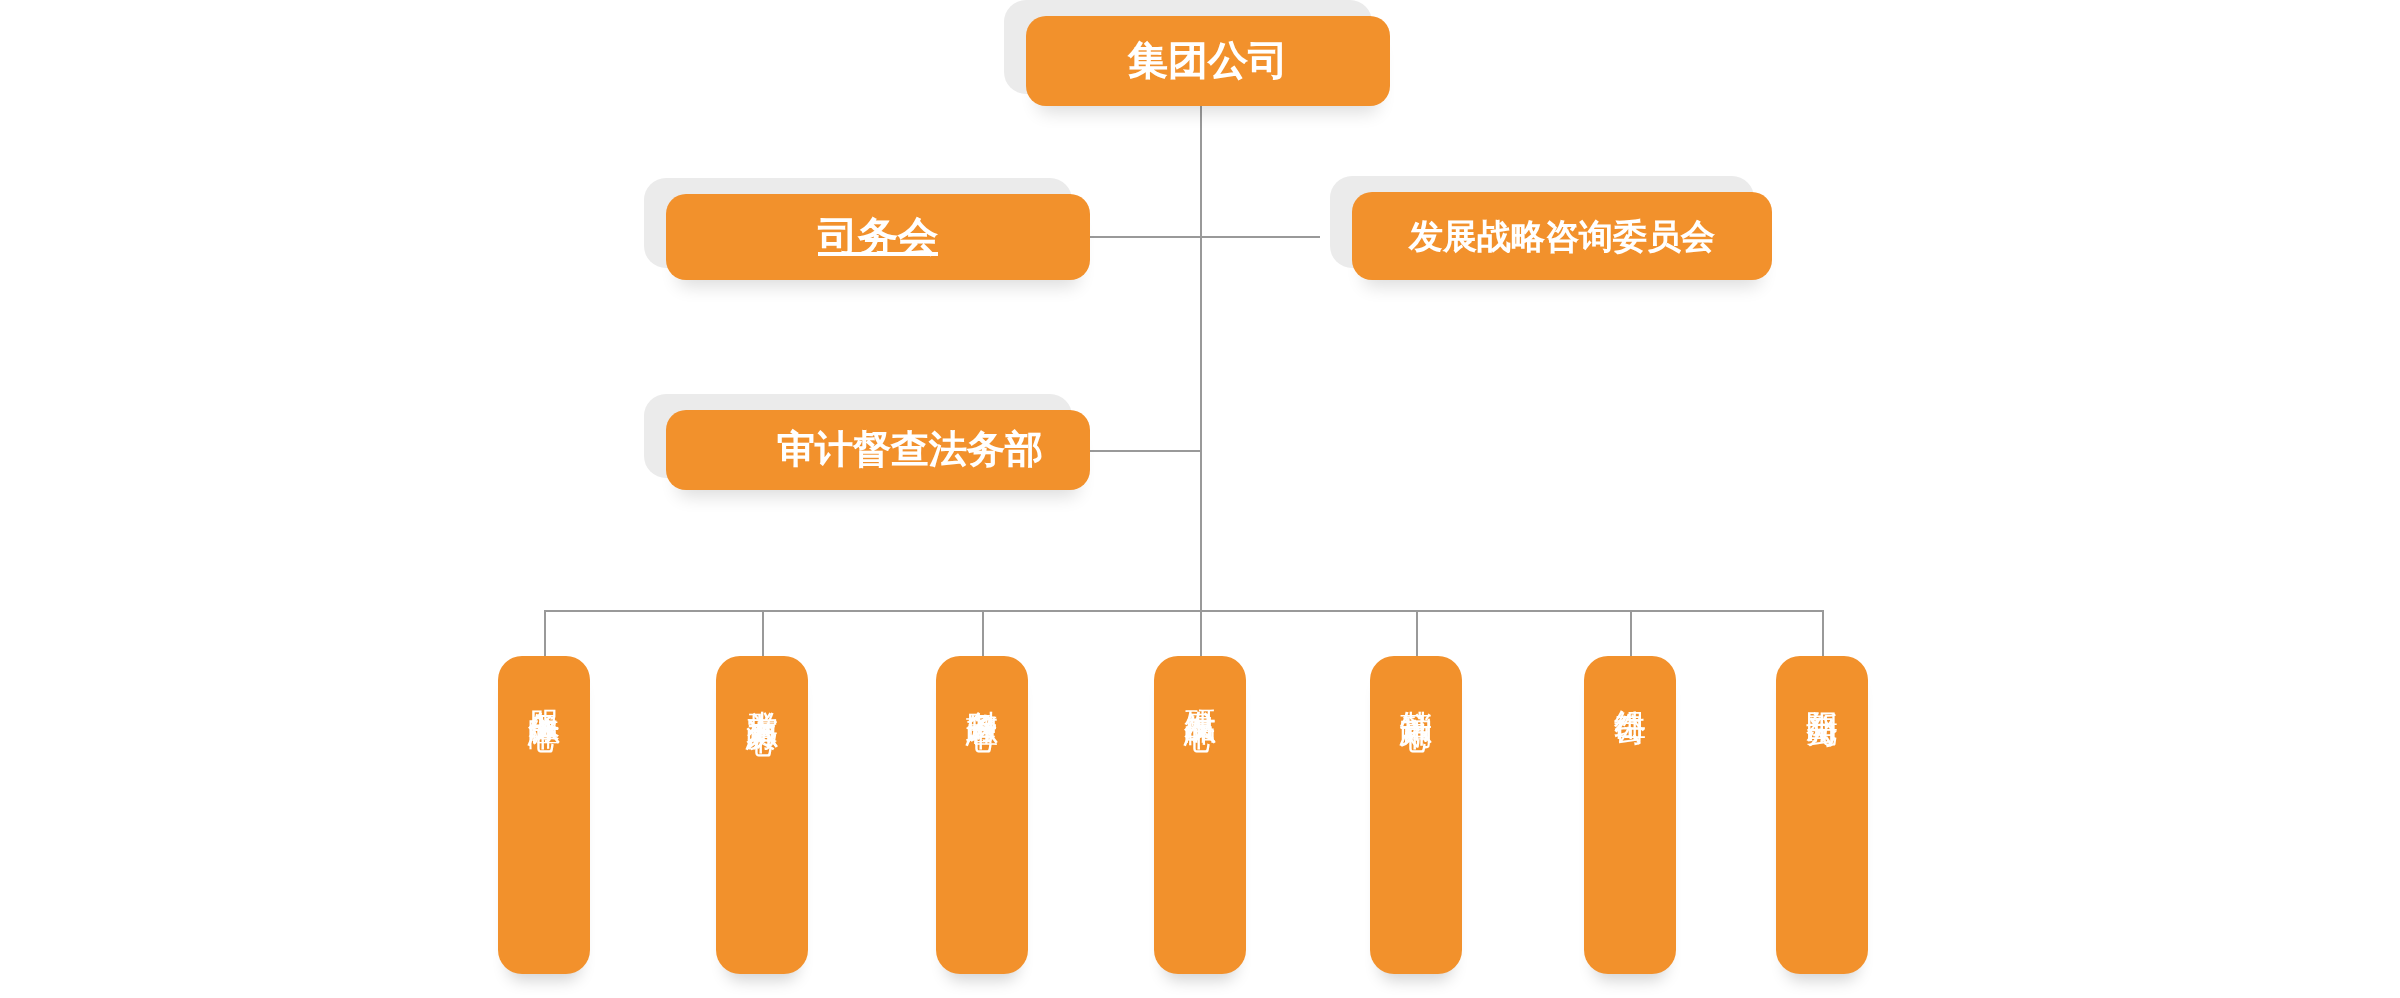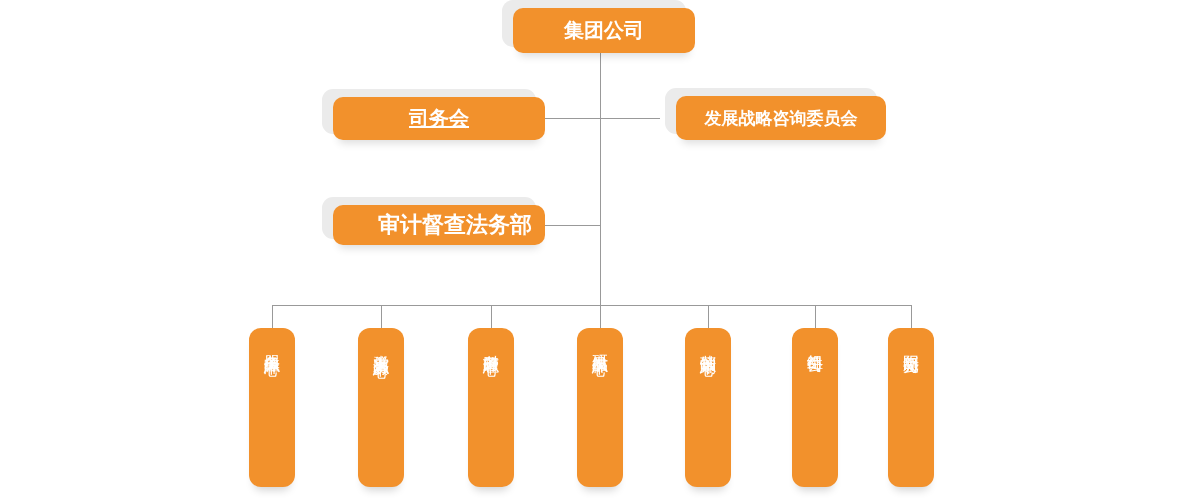--- a/index.html
+++ b/index.html
@@ -35,21 +35,21 @@
   }
   
   .node.hnode {
     border-radius: 10px;
     font-weight: bold;
     box-shadow: -10px -7px 0 1px #ebebeb, 0 9px 9px -6px rgba(0,0,0,0.14);
   }
   .node.root     { left: 513px; top: 8px;   width: 182px; height: 45px; font-size: 20px; }
   .node.council  { left: 333px; top: 97px;  width: 212px; height: 43px; font-size: 20px; text-decoration: underline; }
   .node.strategy { left: 660px; top: 96px;  width: 210px; height: 44px; font-size: 17px; margin-left: 16px; }
-  .node.audit    { left: 333px; top: 205px; width: 212px; height: 40px; font-size: 22px; padding-left: 32px; }
+  .node.audit    { left: 333px; top: 205px; width: 212px; height: 40px; font-size: 19px; padding-left: 32px; }
 
   
   .node.dept {
     top: 328px;
     width: 46px;
     height: 159px;
     border-radius: 12px;
     align-items: flex-start;
     padding-top: 14px;
     font-size: 16px;

